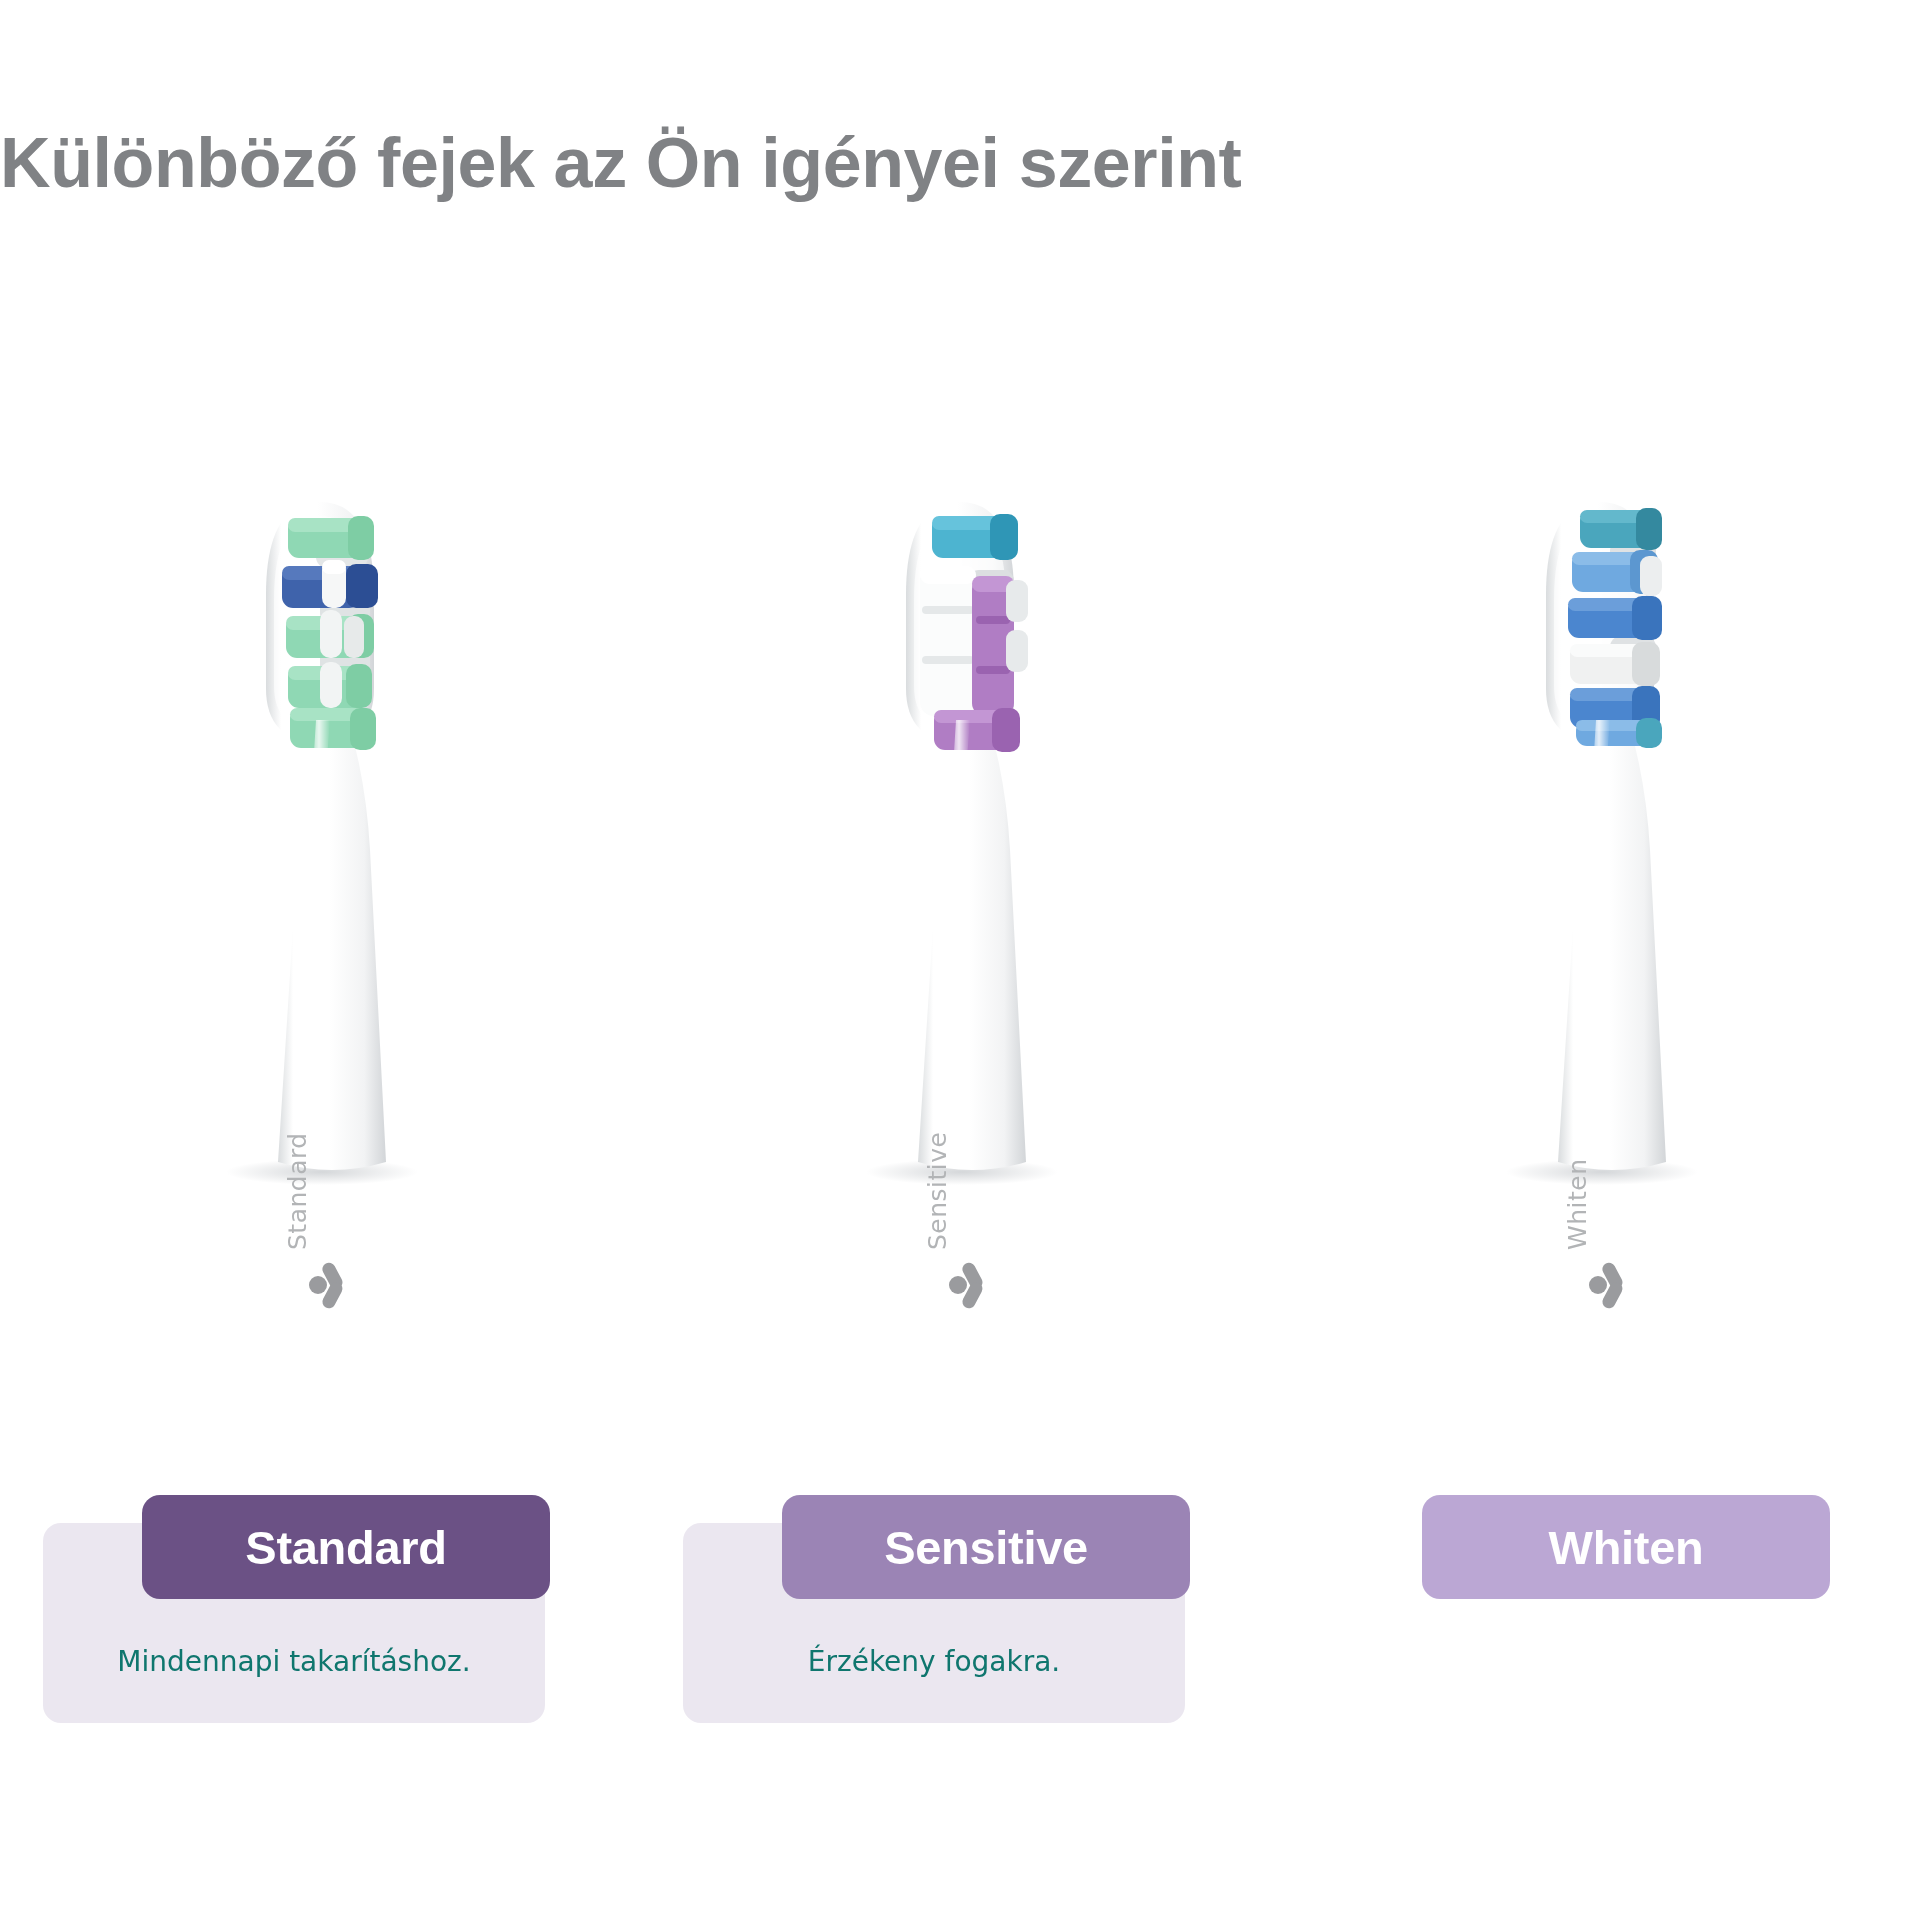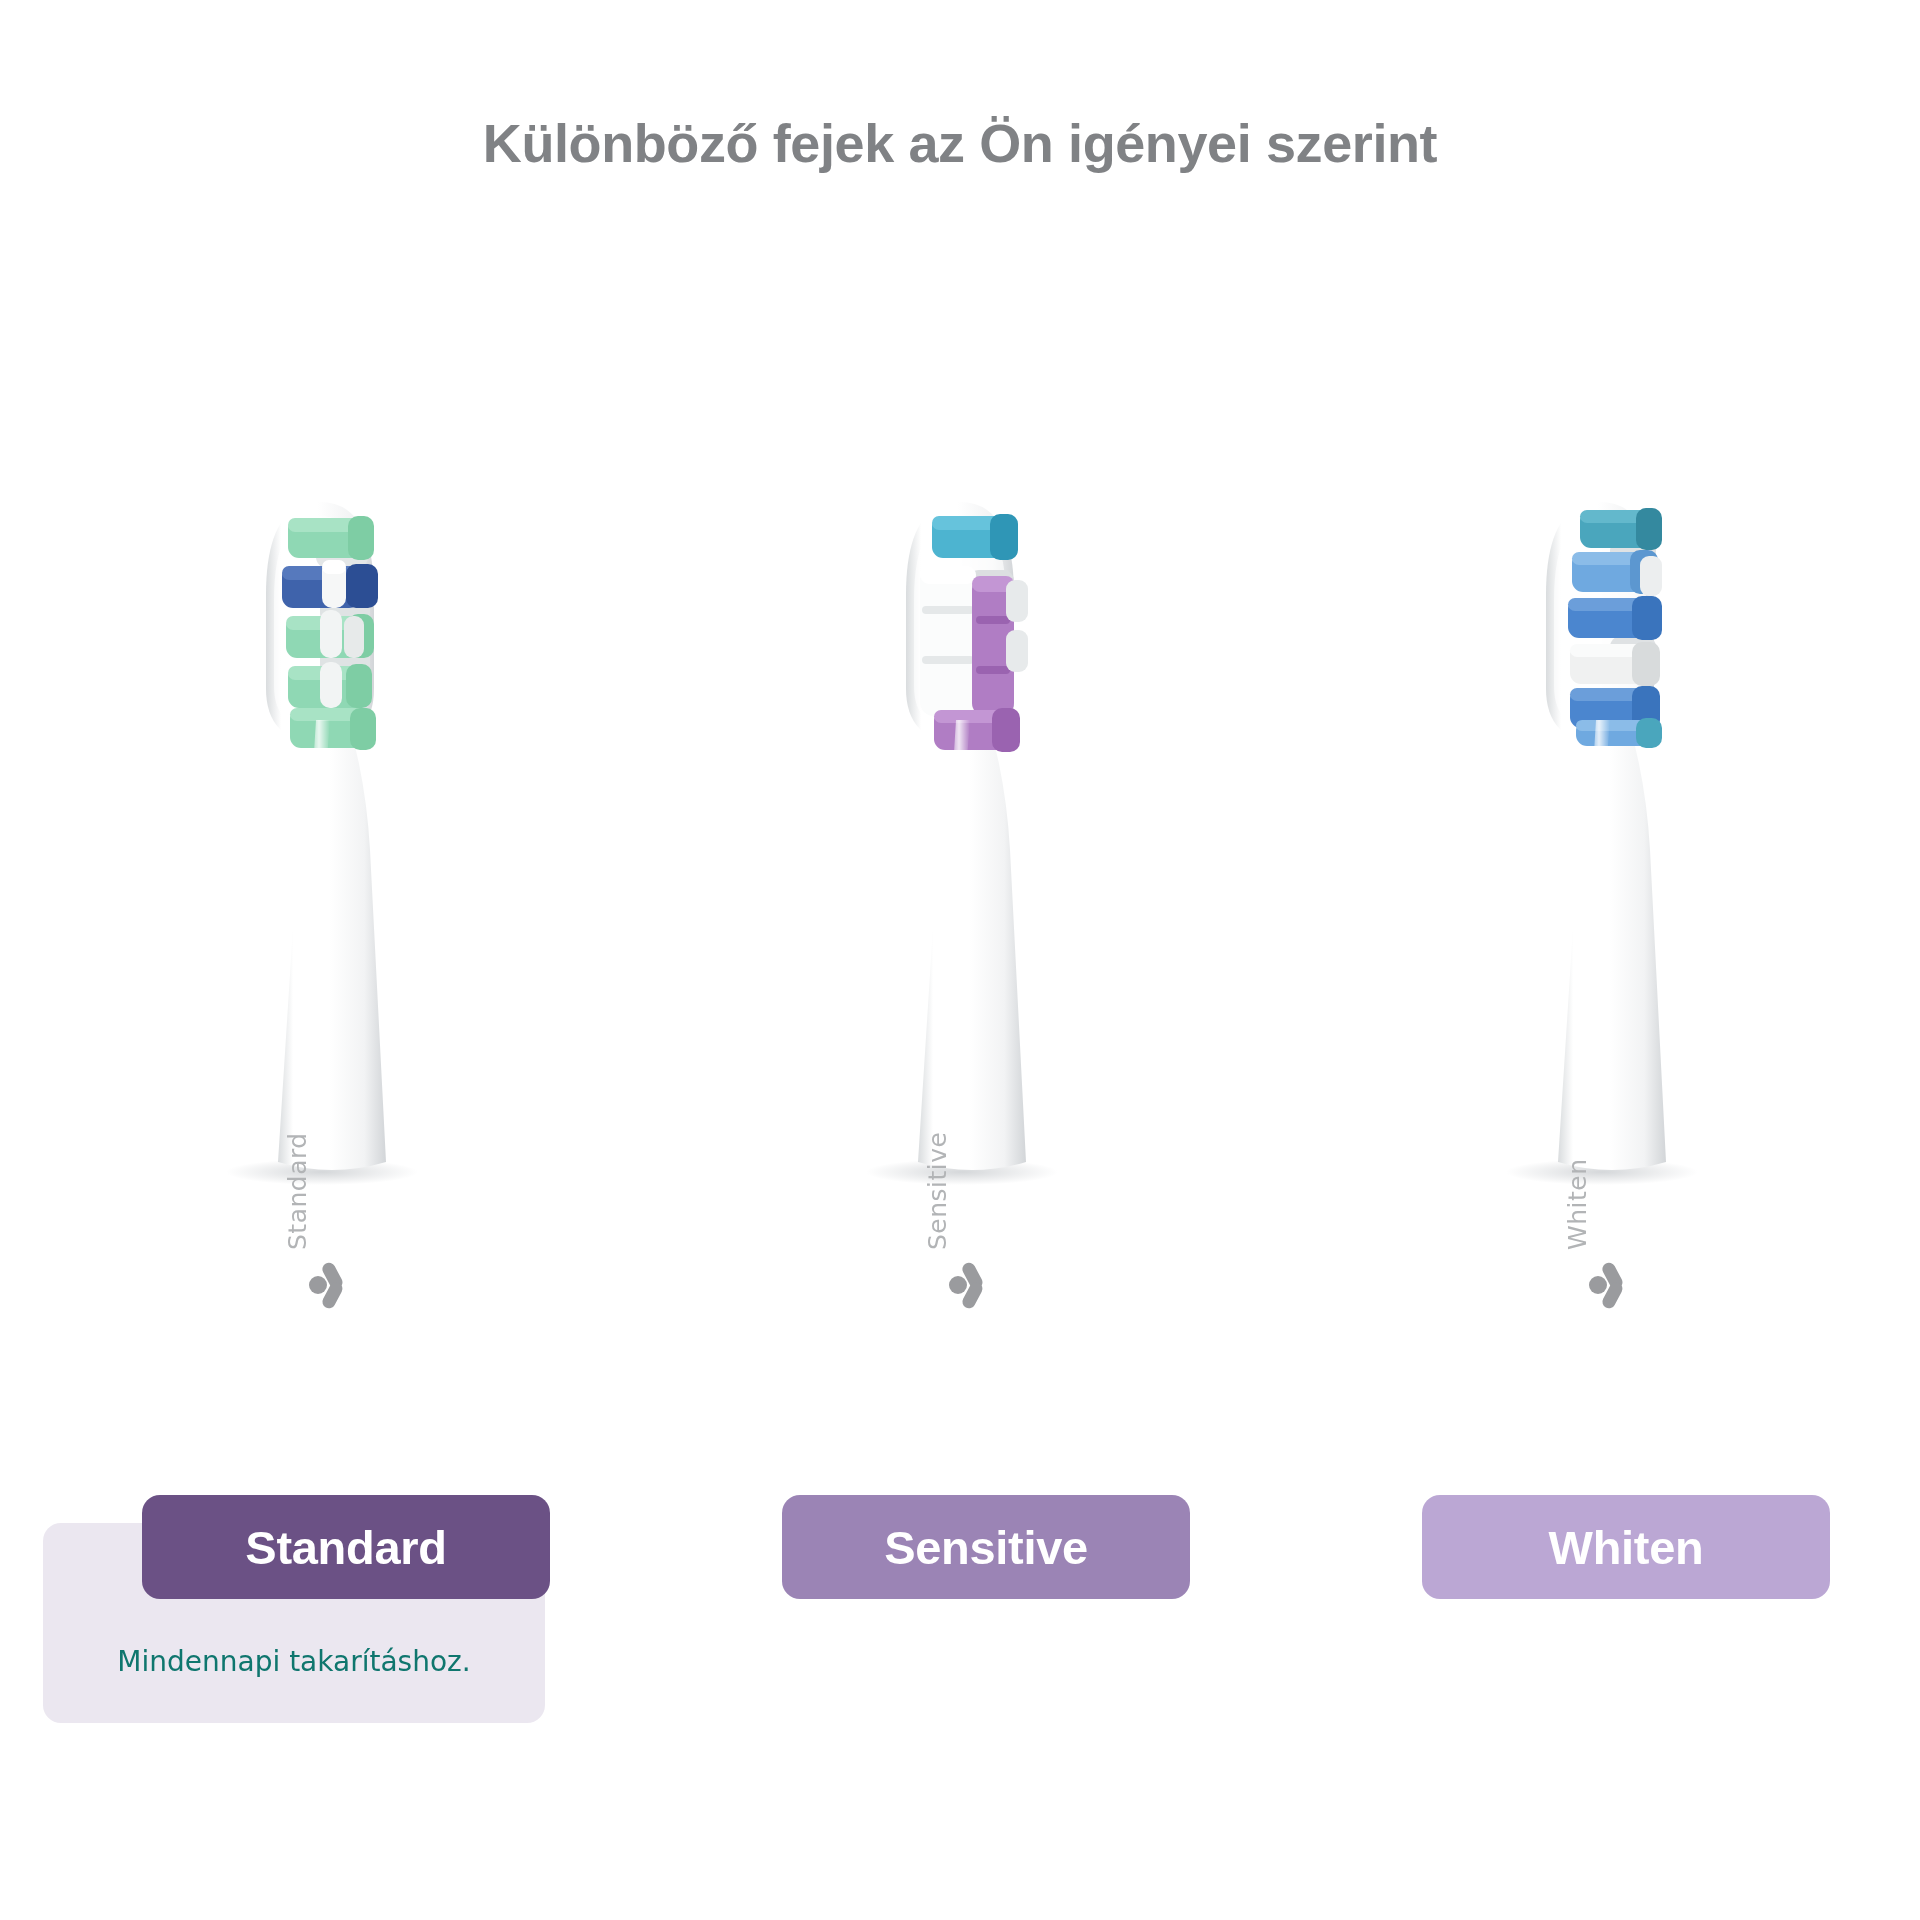--- a/index.html
+++ b/index.html
@@ -16,22 +16,21 @@
     font-family: "Liberation Sans", "DejaVu Sans", sans-serif;
     -webkit-font-smoothing: antialiased;
   }
 
   
   .page-title {
     position: absolute;
     top: 78px;
     left: 0;
     width: 1920px;
-    text-align: center;
-    font-size: 54px;
+    font-size: 70px;
     font-weight: bold;
     color: #808285;
     letter-spacing: -0.4px;
     line-height: 1.1;
   }
 
   
   .product-row {
     position: absolute;
     top: 420px;
@@ -350,19 +349,22 @@
 <div class="cards-row">
 
   <div class="card-cell">
     <div class="card-panel">
       <div class="card-desc">Mindennapi takarításhoz.</div>
     </div>
     <div class="card-badge" style="background:#6b5185;">Standard</div>
   </div>
 
   <div class="card-cell">
+    <div class="card-panel">
+      <div class="card-desc">Érzékeny fogakra.</div>
+    </div>
     <div class="card-badge" style="background:#9b84b5;">Sensitive</div>
   </div>
 
   <div class="card-cell">
     <div class="card-badge" style="background:#bba7d4;">Whiten</div>
   </div>
 </div>
 
 </body></html>

